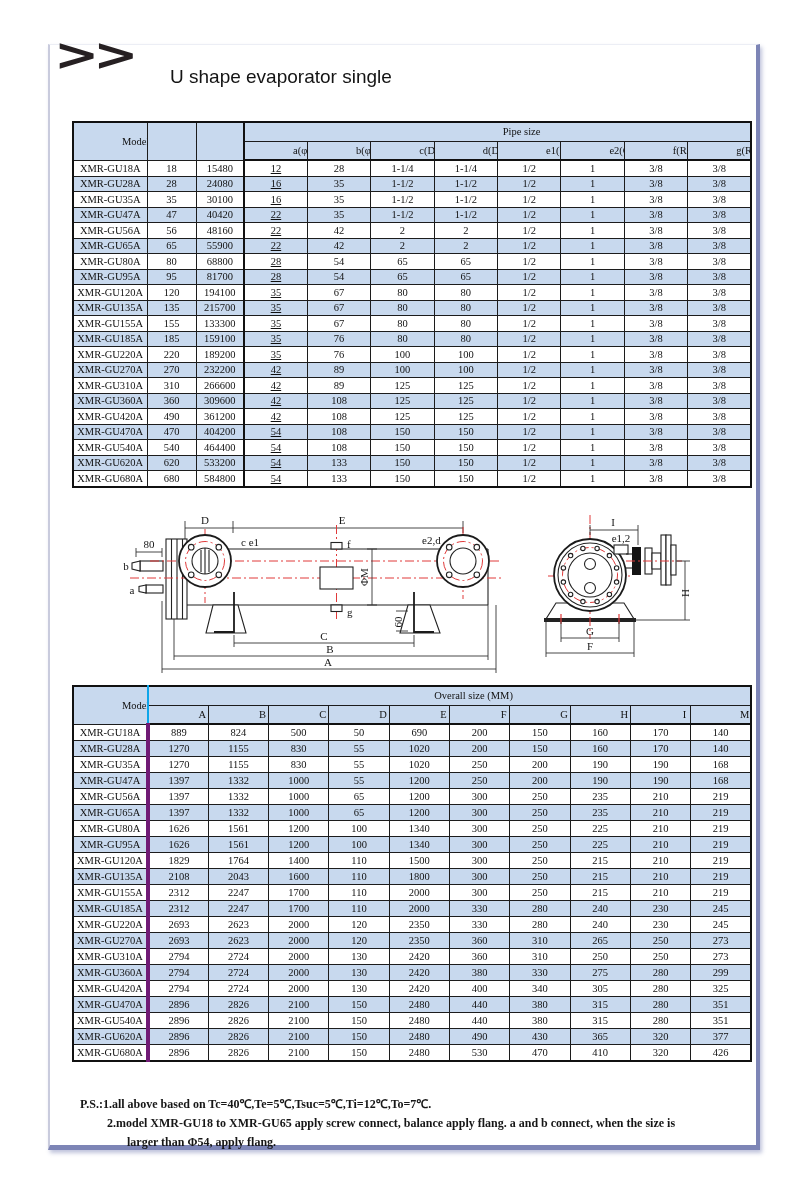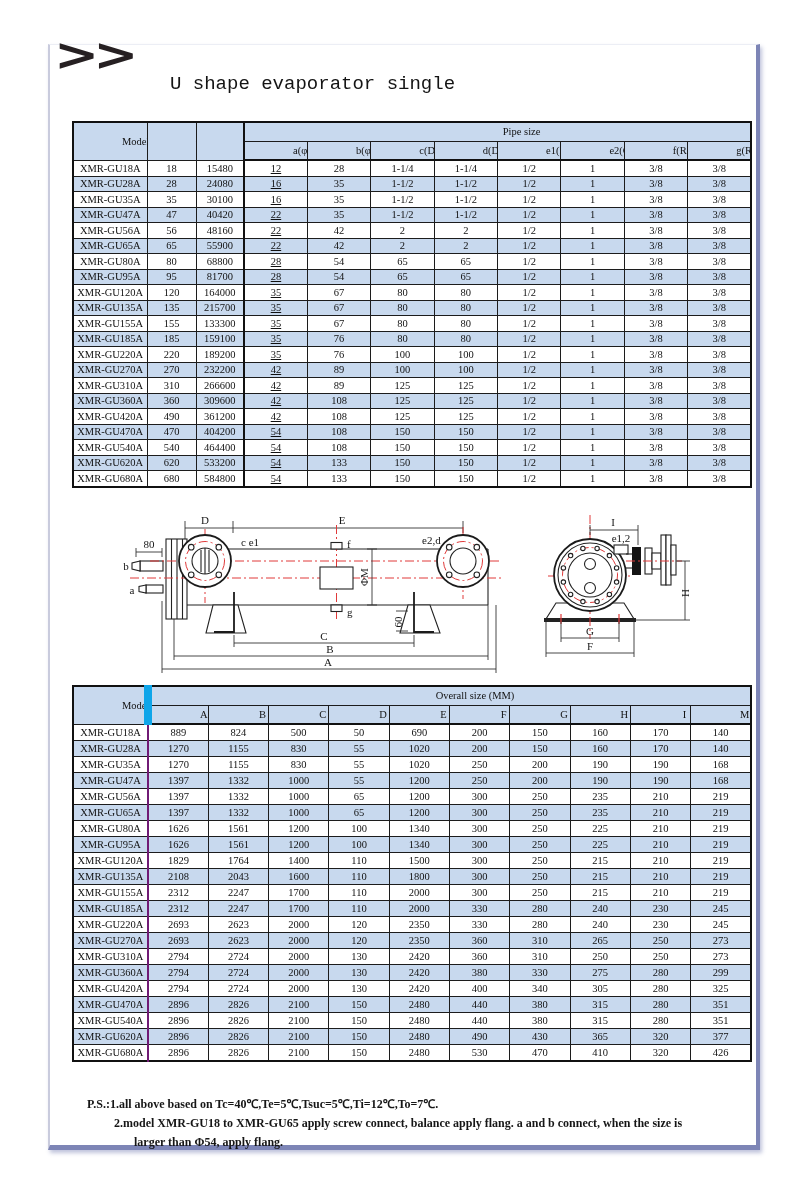--- a/index.html
+++ b/index.html
@@ -11,47 +11,47 @@
   html,body{margin:0;padding:0;background:#fff;}
   .page{position:relative;width:800px;height:1198px;background:#fff;overflow:hidden;
         font-family:"Liberation Serif",serif;color:var(--ink);}
   .frame{position:absolute;left:48px;top:44px;width:706px;height:1100px;
          border-left:2px solid #c9cbdd;border-top:1px solid #eceef5;
          border-right:4px solid var(--frame);border-bottom:5px solid var(--frame);
          box-shadow:2px 3px 4px rgba(115,124,178,.45);}
   .chevrons{position:absolute;left:4px;top:-16px;font-family:"DejaVu Sans",sans-serif;
             font-weight:bold;font-size:54px;letter-spacing:-6px;color:#262022;
             transform:scaleY(.82);transform-origin:top left;}
-  .title{position:absolute;left:120px;top:28px;font-family:Liberation Mono, monospace;
+  .title{position:absolute;left:120px;top:21px;font-family:Liberation Sans, sans-serif;
          font-size:19px;color:#141414;}
   table{border-collapse:collapse;table-layout:fixed;position:absolute;left:22px;width:678px;
         border:2.5px solid #111;}
   .t1{top:76px;}
   .t2{top:640px;}
   th,td{border:1.5px solid #1c1c1c;text-align:center;vertical-align:middle;
         font-family:"Liberation Serif",serif;font-size:10.5px;padding:0;color:#111;
         overflow:hidden;white-space:nowrap;}
   thead th{background:var(--stripe);font-weight:normal;height:17.5px;padding-left:48px;}
   .t1 tbody td{height:14.5px;}
   .t2 tbody td{height:15px;}
   tbody tr.stripe td{background:var(--stripe);}
   .t1 thead tr.sub th:first-child, .t1 th.groupcell{border-left:2.5px solid #111;}
   .t1 tbody td:nth-child(4){border-left:2.5px solid #111;text-decoration:underline;}
-  .t2 thead tr.sub th:first-child, .t2 th.groupcell{border-left:8px solid #0ea5e9;}
-  .t2 tbody td:nth-child(2){border-left:2px solid #701a75;}
+  .t2 thead tr.sub th:first-child, .t2 th.groupcell{border-left:2px solid #0ea5e9;}
+  .t2 tbody td:nth-child(2){border-left:4px solid #701a75;}
   thead tr.sub th{border-bottom:2px solid #111;}
   .diagram{position:absolute;left:60px;top:456px;width:660px;height:184px;}
   svg text{font-family:"Liberation Serif",serif;font-size:11px;fill:#161616;}
   .ln{stroke:#222;stroke-width:1.1;fill:none;}
   .lnb{stroke:#1b1b1b;stroke-width:1.8;fill:none;}
   .wf{fill:#fff;}
   .centerline{stroke:var(--red);stroke-width:1;fill:none;stroke-dasharray:9 3 2 3;}
   .redtick{stroke:var(--red);stroke-width:1.2;}
   .dim{stroke:#333;stroke-width:.9;fill:none;}
-  .notes{position:absolute;left:37px;top:1050px;font-family:"Liberation Serif",serif;
+  .notes{position:absolute;left:30px;top:1050px;font-family:"Liberation Serif",serif;
          font-weight:bold;font-size:12px;line-height:19px;color:#161616;}
   .notes .l2{padding-left:27px;}
   .notes .l3{padding-left:47px;}
 </style>
 </head>
 <body>
 
 <div class="page">
   <div class="frame">
 
@@ -184,21 +184,21 @@
             <td>65</td>
             <td>65</td>
             <td>1/2</td>
             <td>1</td>
             <td>3/8</td>
             <td>3/8</td>
           </tr>
           <tr>
             <td>XMR-GU120A</td>
             <td>120</td>
-            <td>164000</td>
+            <td>194100</td>
             <td>35</td>
             <td>67</td>
             <td>80</td>
             <td>80</td>
             <td>1/2</td>
             <td>1</td>
             <td>3/8</td>
             <td>3/8</td>
           </tr>
           <tr class="stripe">

